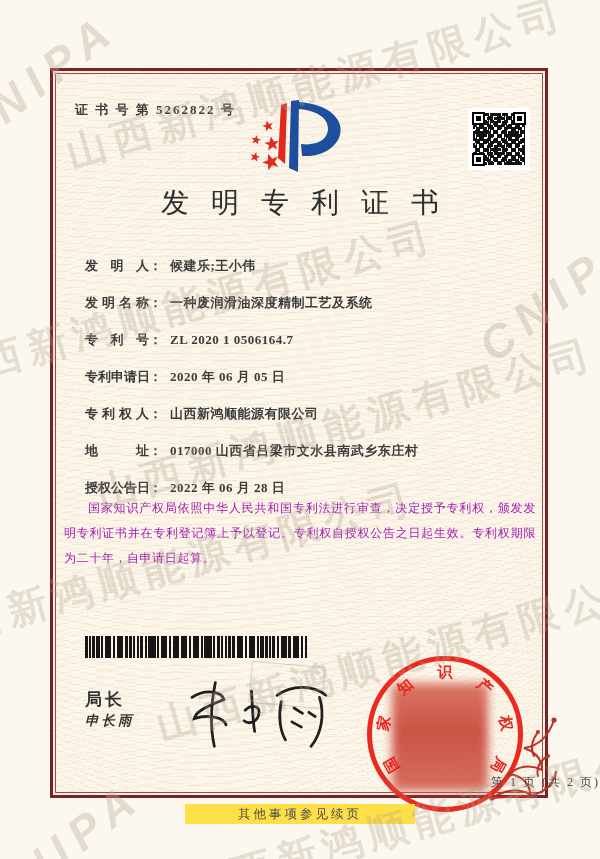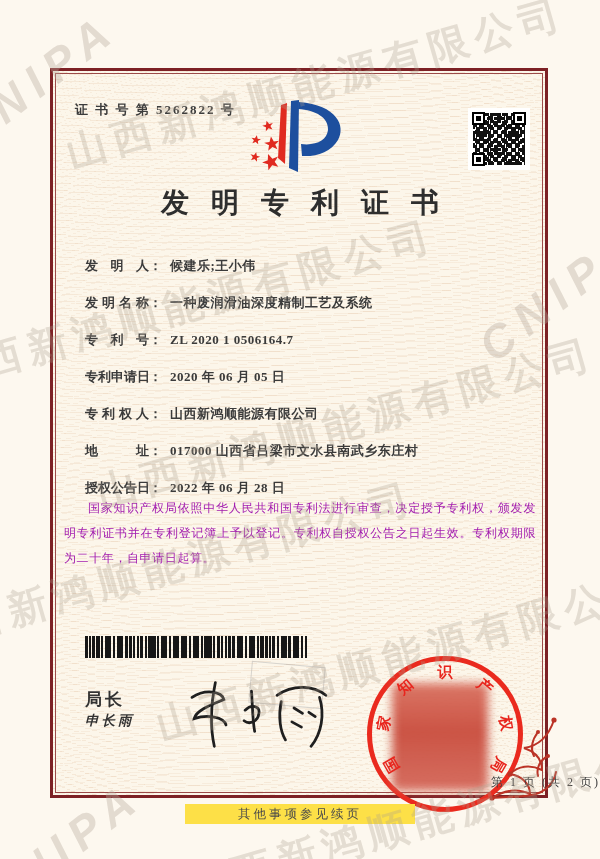--- a/index.html
+++ b/index.html
@@ -25,21 +25,21 @@
   .qr-noise{position:absolute;inset:5px;
         background:
           repeating-conic-gradient(#111 0 25%, transparent 0 50%) 0 0/7px 7px,
           repeating-conic-gradient(#111 0 25%, transparent 0 50%) 2px 3px/9px 9px,
           #fff;}
   .qr .f{position:absolute;width:13px;height:13px;border:2px solid #000;background:#fff;box-sizing:border-box;}
   .qr .f::after{content:"";position:absolute;inset:2px;background:#000;}
   .qr .f.tl{left:4px;top:4px}.qr .f.tr{right:4px;top:4px}.qr .f.bl{left:4px;bottom:4px}
 
   .title{position:absolute;left:0;right:0;top:184px;text-align:center;
-         font-size:28px;font-weight:700;color:#2e2e2e;
+         font-size:28px;font-weight:400;color:#2e2e2e;
          letter-spacing:22px;text-indent:22px;}
 
   
   .fields{position:absolute;left:85px;top:256px;font-size:13px;color:#3b3b3b;font-weight:600;}
   .frow{height:37px;line-height:20px;white-space:nowrap;}
   .flabel{display:inline-block;width:64px;text-align:justify;text-align-last:justify;vertical-align:top;}
   .fcolon{display:inline-block;vertical-align:top;}
   .fvalue{display:inline-block;margin-left:8px;vertical-align:top;letter-spacing:.5px;}
   .grant-row{display:flex;}
   .pair1{width:220px;}

